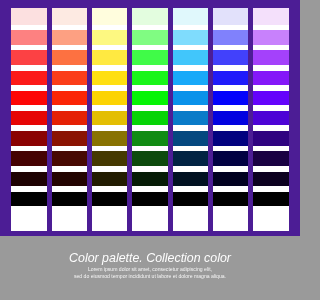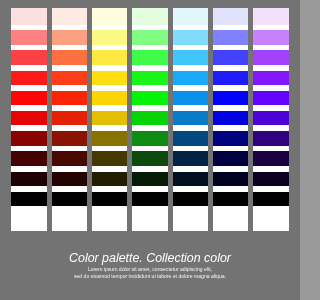--- a/index.html
+++ b/index.html
@@ -1,19 +1,19 @@
 <!DOCTYPE html>
 <html><head>
 <meta charset="utf-8">
 <title>Color palette. Collection color</title>
 <style>
   html,body{margin:0;padding:0;}
   body{width:300px;height:300px;overflow:hidden;background:#9a9a9a;
        font-family:"Liberation Sans",sans-serif;-webkit-font-smoothing:antialiased;}
-  #stage{position:relative;width:300px;height:300px;background:#737373;}
+  #stage{position:relative;width:300px;height:236px;background:#4c1d95;}
   #grid{position:absolute;left:11.4px;top:8px;width:277.2px;height:222.6px;
         display:flex;justify-content:space-between;}
   .col{width:35.35px;background:#ffffff;display:flex;flex-direction:column;}
   .bar{width:100%;}
   #caption{position:absolute;left:0;top:246px;width:300px;text-align:center;
            will-change:opacity;opacity:0.999;-webkit-font-smoothing:antialiased;}
   #title{position:absolute;left:0;top:6.3px;width:300px;color:#ffffff;font-style:italic;
          font-size:12.4px;line-height:12.4px;letter-spacing:0.0px;opacity:0.999;}
   .sub{position:absolute;left:0;width:300px;color:#f7f7f7;font-size:5.1px;
        line-height:5.1px;letter-spacing:0.0px;opacity:0.999;}

